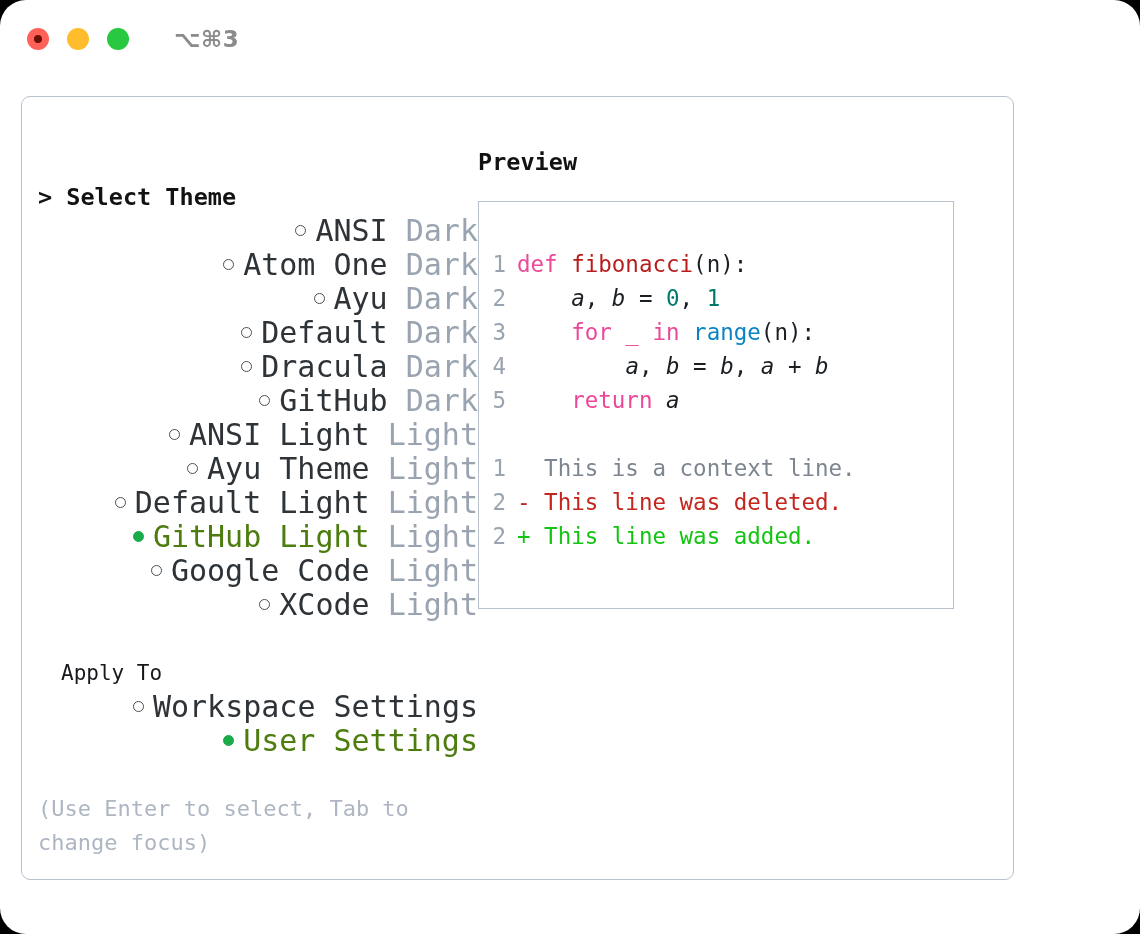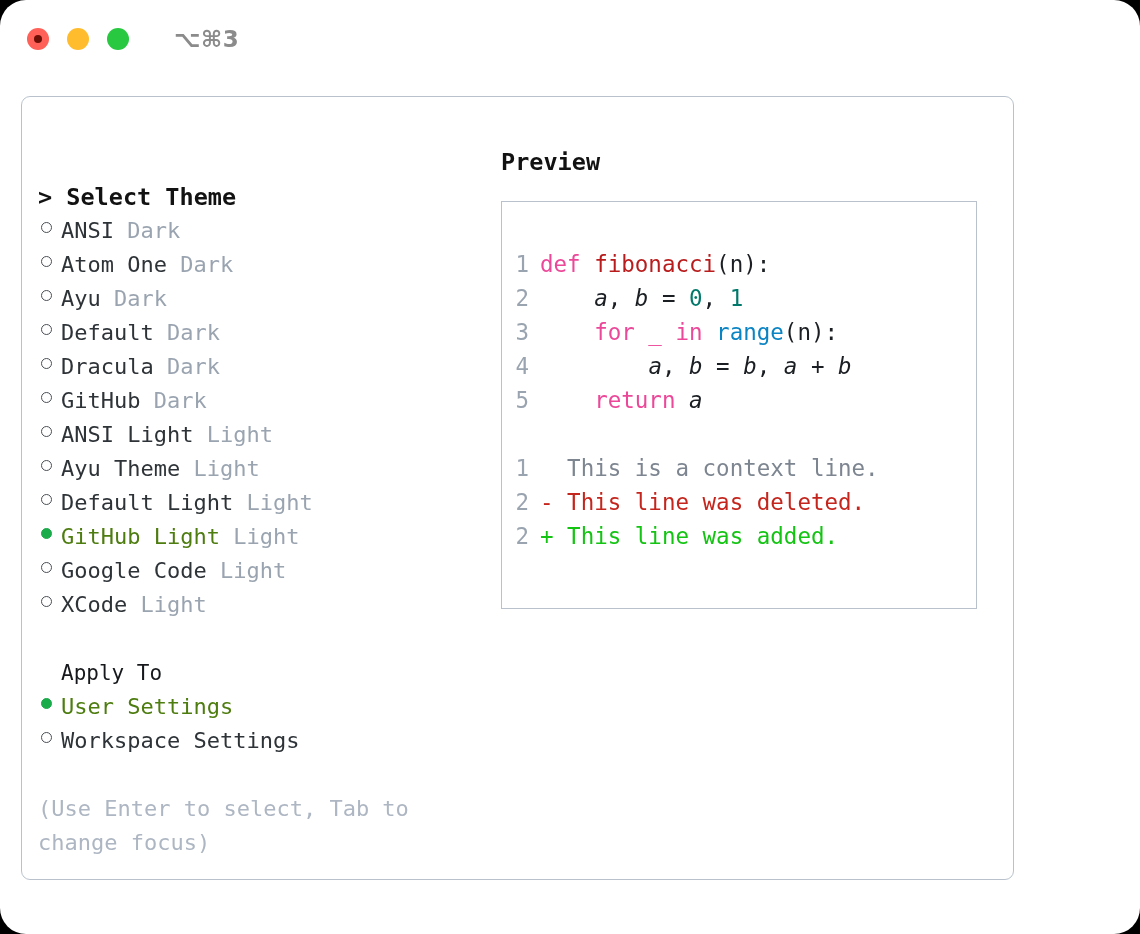--- a/index.html
+++ b/index.html
@@ -92,42 +92,43 @@
 
   .col-left {
     position: absolute;
     left: 16px;
     top: 48px;
     width: 440px;
     margin-top: 35px;
   }
   .col-right {
     position: absolute;
-    left: 479px;
+    left: 456px;
     top: 48px;
     width: 500px;
   }
 
   
   .section-head {
     font-size: 23.5px;
     font-weight: bold;
     color: #121212;
     white-space: pre;
     line-height: 34px;
     height: 34px;
   }
   .list-row {
     display: flex;
     align-items: baseline;
-    font-size: 22px;
+    font-size: 30px;
     line-height: 34px;
     height: 34px;
     white-space: pre;
     color: #2e3338;
+    justify-content: flex-end;
   }
   .bullet {
     display: inline-block;
     width: 23px;
     flex: 0 0 23px;
     position: relative;
     top: -0.5px;
   }
   .bullet .dot {
     display: inline-block;
@@ -249,22 +250,22 @@
             <div class="list-row selected"><span class="bullet"><span class="dot on"></span></span><span class="row-name">GitHub Light</span><span> </span><span class="row-variant">Light</span></div>
             <div class="list-row"><span class="bullet"><span class="dot off"></span></span><span class="row-name">Google Code</span><span> </span><span class="row-variant">Light</span></div>
             <div class="list-row"><span class="bullet"><span class="dot off"></span></span><span class="row-name">XCode</span><span> </span><span class="row-variant">Light</span></div>
           </div>
 
         <div class="spacer-sm"></div>
 
         <div class="apply-head">Apply To</div>
 
         <div id="apply-list">
+            <div class="list-row"><span class="bullet"><span class="dot off"></span></span><span class="row-name">Workspace Settings</span></div>
             <div class="list-row selected"><span class="bullet"><span class="dot on"></span></span><span class="row-name">User Settings</span></div>
-            <div class="list-row"><span class="bullet"><span class="dot off"></span></span><span class="row-name">Workspace Settings</span></div>
           </div>
 
         <div class="hint">(Use Enter to select, Tab to change focus)</div>
       </div>
 
       <div class="col-right">
 
         <div class="preview-head">Preview</div>
 
         <div class="code-box">

